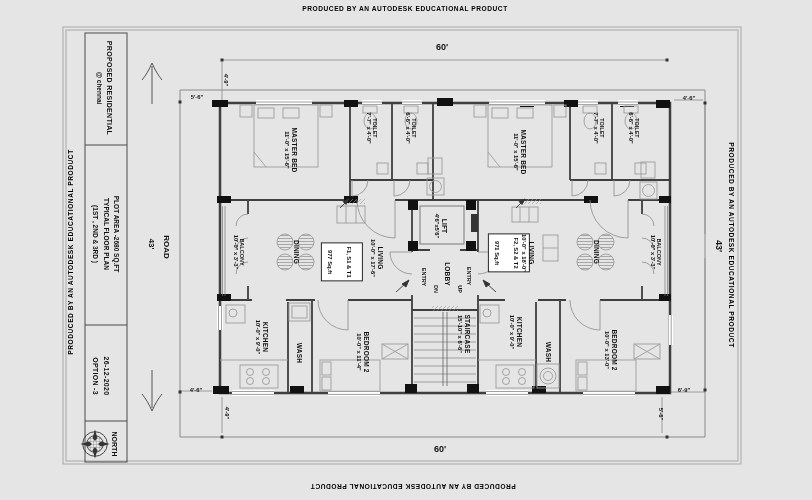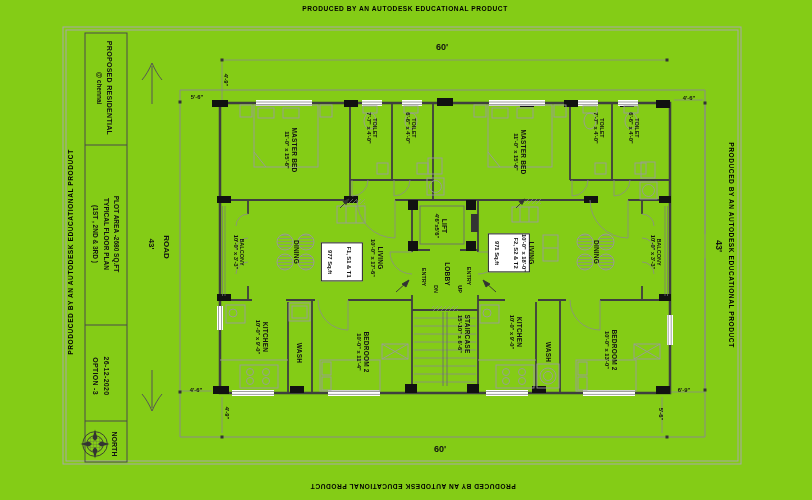--- a/index.html
+++ b/index.html
@@ -1,16 +1,16 @@
 <!DOCTYPE html>
 <html><head>
 <meta charset="utf-8">
 <style>
   html,body{margin:0;padding:0;background:#fff}
-  .sheet{position:relative;width:812px;height:500px;background:#84cc16;
+  .sheet{position:relative;width:812px;height:500px;background:#e5e5e5;
          font-family:"Liberation Sans",sans-serif;color:#111;overflow:hidden}
   svg.plan{position:absolute;left:0;top:0}
   .lbl{position:absolute;display:flex;flex-direction:column;align-items:center;
        line-height:1.18;white-space:nowrap;text-align:center;
        transform:translate(-50%,-50%) rotate(90deg)}
   .lbl.h{transform:translate(-50%,-50%)}
   .lbl.r180{transform:translate(-50%,-50%) rotate(180deg)}
   .lbl.r270{transform:translate(-50%,-50%) rotate(-90deg)}
   .name{font-size:6.5px;font-weight:700;letter-spacing:.2px}
   .dims{font-size:5.8px;font-weight:700}

